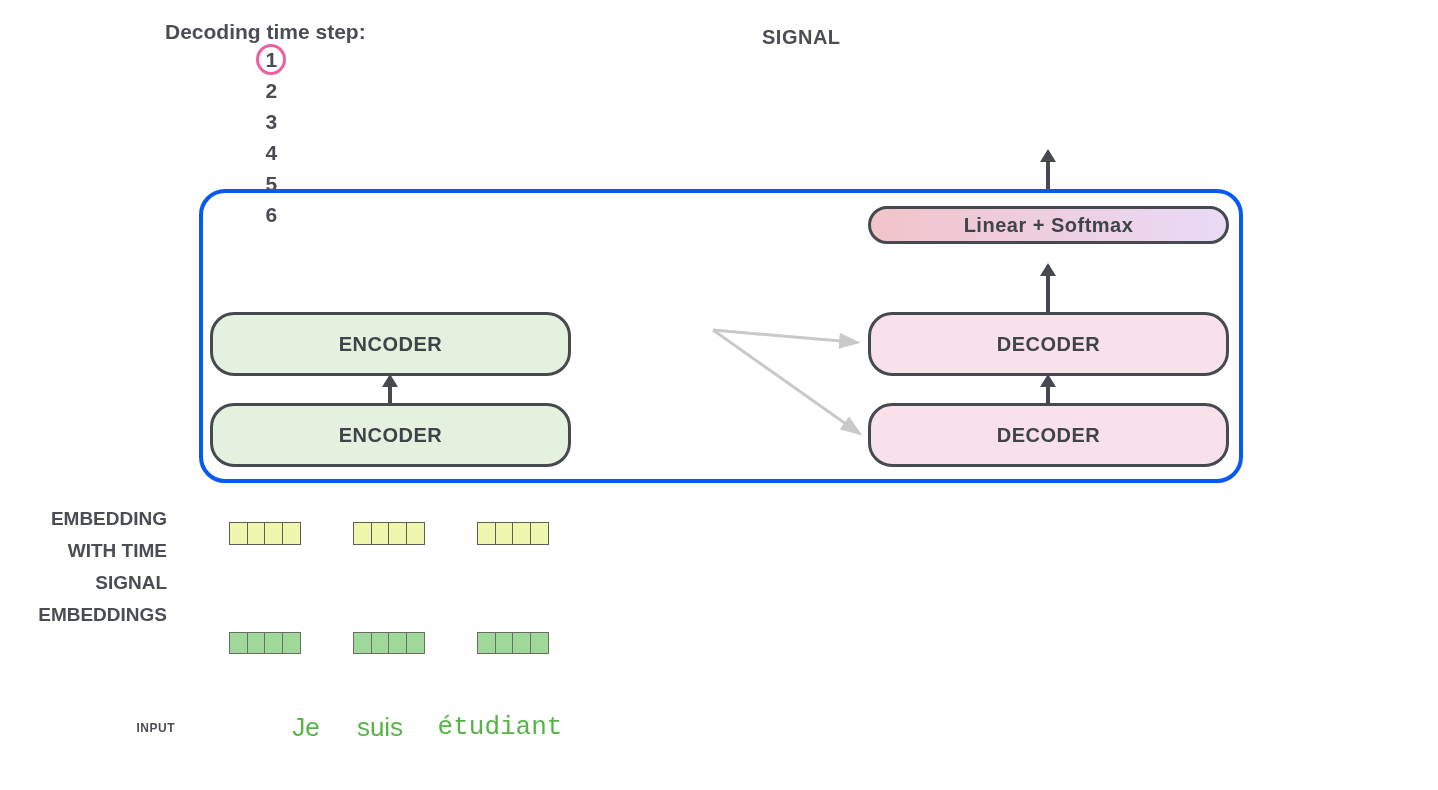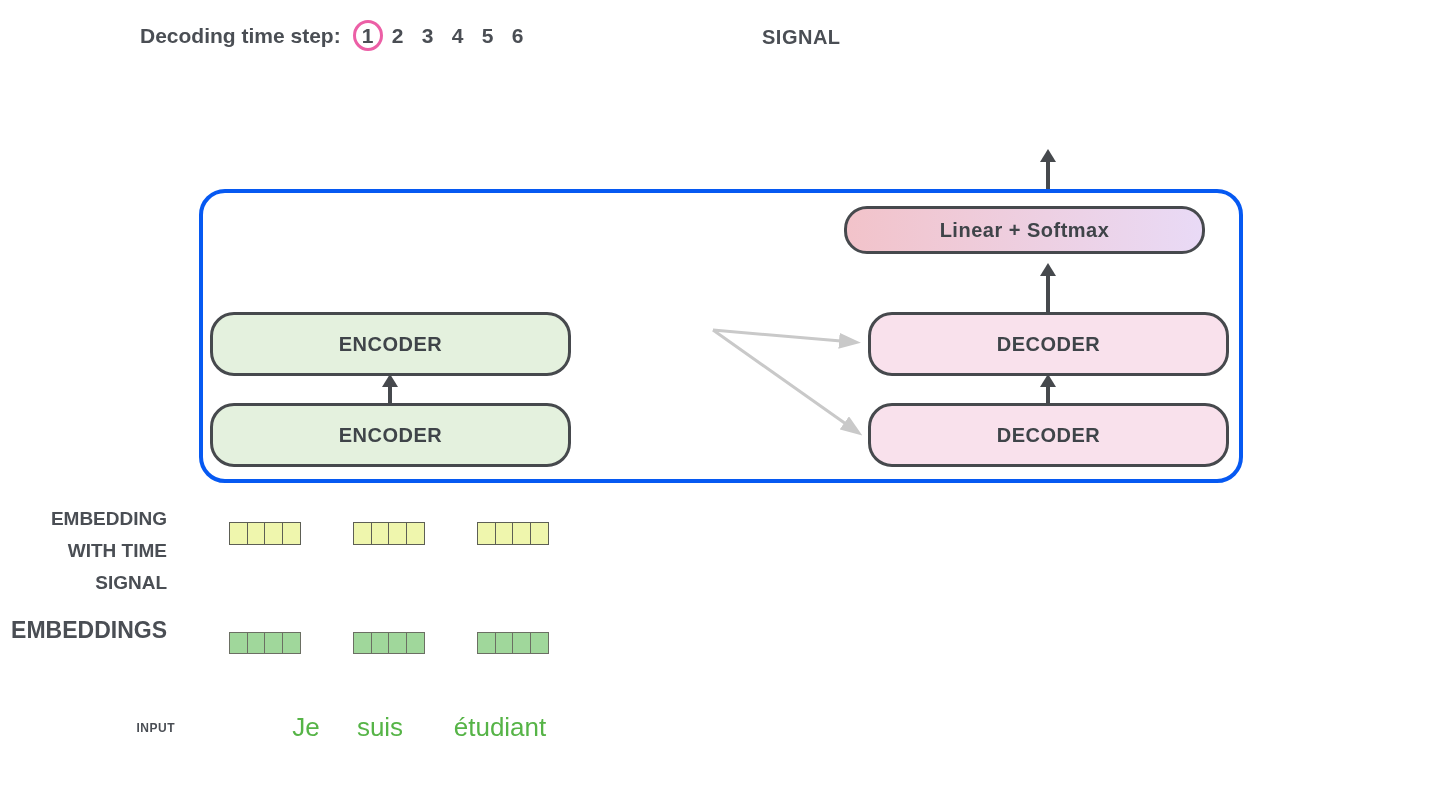--- a/index.html
+++ b/index.html
@@ -8,23 +8,23 @@
     position: relative;
     width: 1438px;
     height: 790px;
     background: #fff;
     font-family: "Liberation Sans", "DejaVu Sans", sans-serif;
     overflow: hidden;
   }
 
   
   #decoding-row {
-    position: absolute; left: 140px; top: 20px;
+    position: absolute; left: 165px; top: 20px;
     display: flex; align-items: center;
-    color: var(--text-dark); font-size: 21px; font-weight: 700;
+    color: var(--text-dark); font-size: 21px; font-weight: 700; flex-direction: column;
   }
   #decoding-label { margin-right: 12px; }
   .step-num {
     width: 30px; height: 31px;
     display: flex; align-items: center; justify-content: center;
     font-weight: 600; font-size: 21px; color: var(--text-dark);
   }
   .step-num.active {
     border: 3.5px solid var(--step-circle-pink);
     border-radius: 50%;
@@ -51,21 +51,21 @@
     border-radius: 24px;
     display: flex; align-items: center; justify-content: center;
     font-size: 20px; font-weight: 600; letter-spacing: 0.5px;
     color: #3f4449;
   }
   #encoder-top    { left: 210px; top: 312px; width: 361px; height: 64px; background: var(--encoder-fill); }
   #encoder-bottom { left: 210px; top: 403px; width: 361px; height: 64px; background: var(--encoder-fill); }
   #decoder-top    { left: 868px; top: 312px; width: 361px; height: 64px; background: var(--decoder-fill); }
   #decoder-bottom { left: 868px; top: 403px; width: 361px; height: 64px; background: var(--decoder-fill); }
   #linear-softmax {
-    left: 844px; top: 206px; width: 361px; height: 48px;
+    left: 868px; top: 206px; width: 361px; height: 38px;
     border-radius: 23px;
     background: linear-gradient(90deg, var(--linear-left), var(--linear-right));
   }
 
   
   .varrow {
     position: absolute; width: 16px;
     display: flex; flex-direction: column; align-items: center;
   }
   .varrow .head {
@@ -98,32 +98,32 @@
 
   
   .side-label {
     position: absolute; text-align: right;
     color: var(--text-dark); font-weight: 700;
   }
   #label-embedding-time {
     right: 1271px; top: 503px;
     font-size: 19px; line-height: 32px; white-space: pre-line;
   }
-  #label-embeddings { right: 1271px; top: 617px; font-size: 23px; }
+  #label-embeddings { right: 1271px; top: 604px; font-size: 19px; }
   #label-input { right: 1263px; top: 721px; font-size: 12px; letter-spacing: 0.5px; }
 
   
   .input-word {
     position: absolute; top: 712px;
     transform: translateX(-50%);
     font-size: 26px; color: var(--input-word-green);
   }
   #word-1 { left: 258px; margin-left: 48px; }
   #word-2 { left: 380px; }
-  #word-3 { left: 500px; }
+  #word-3 { left: 500px; font-family: Liberation Mono, monospace; }
 </style>
 </head>
 <body>
 
 <div id="page">
 
   <div id="decoding-row">
     <span id="decoding-label">Decoding time step:</span>
     <span class="step-num active">1</span>
     <span class="step-num">2</span>

